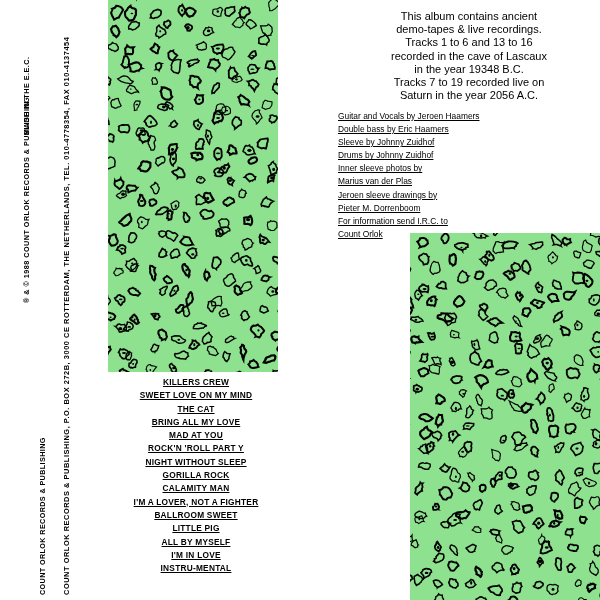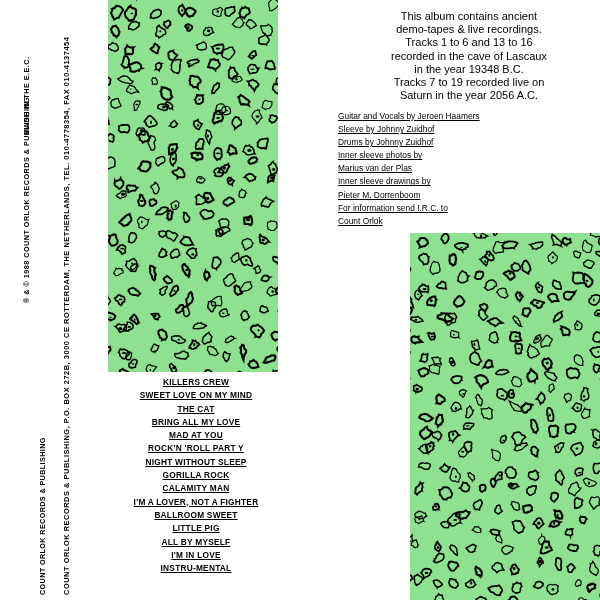--- a/index.html
+++ b/index.html
@@ -735,25 +735,26 @@
   <div class="notes-line">demo-tapes &amp; live recordings.</div>
   <div class="notes-line">Tracks 1 to 6 and 13 to 16</div>
   <div class="notes-line">recorded in the cave of Lascaux</div>
   <div class="notes-line">in the year 19348 B.C.</div>
   <div class="notes-line">Tracks 7 to 19 recorded live on</div>
   <div class="notes-line">Saturn in the year 2056 A.C.</div>
 </div>
 
 <div class="credits">
   <div class="credit-line">Guitar and Vocals by Jeroen Haamers</div>
+  <div class="credit-line">Double bass by Eric Haamers</div>
   <div class="credit-line">Sleeve by Johnny Zuidhof</div>
   <div class="credit-line">Drums by Johnny Zuidhof</div>
   <div class="credit-line">Inner sleeve photos by</div>
   <div class="credit-line">Marius van der Plas</div>
-  <div class="credit-line">Inner sleeve drawings by</div>
+  <div class="credit-line">Jeroen sleeve drawings by</div>
   <div class="credit-line">Pieter M. Dorrenboom</div>
   <div class="credit-line">For information send I.R.C. to</div>
   <div class="credit-line">Count Orlok</div>
 </div>
 
 <div class="tracklist">
   <div class="track">KILLERS CREW</div>
   <div class="track">SWEET LOVE ON MY MIND</div>
   <div class="track">THE CAT</div>
   <div class="track">BRING ALL MY LOVE</div>

